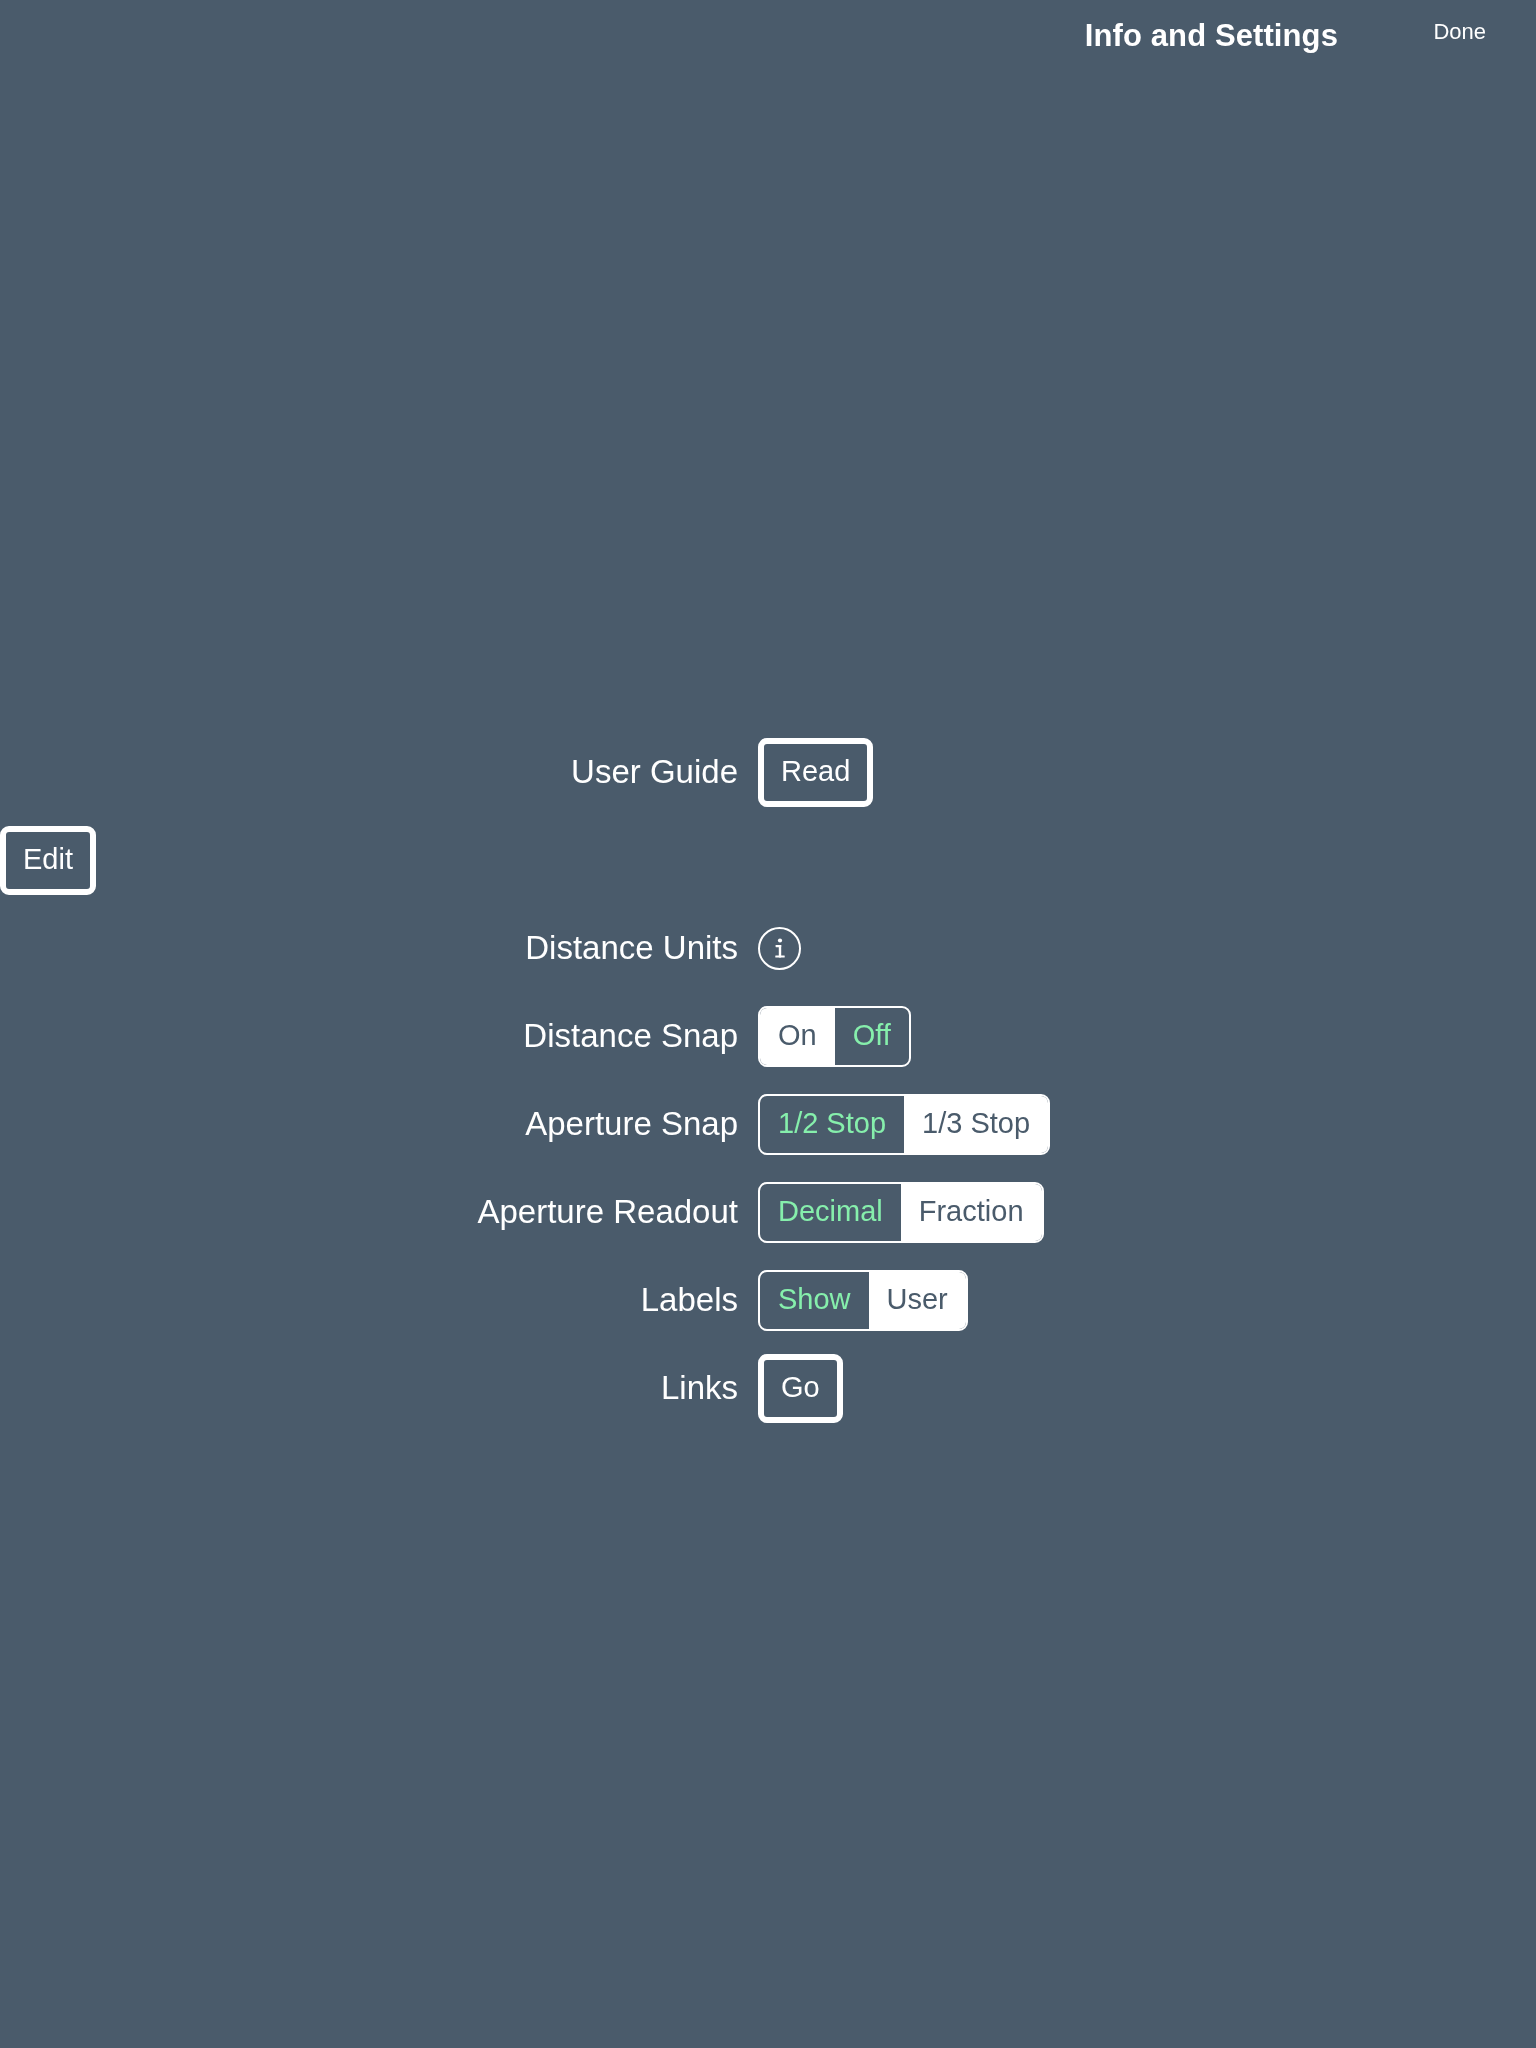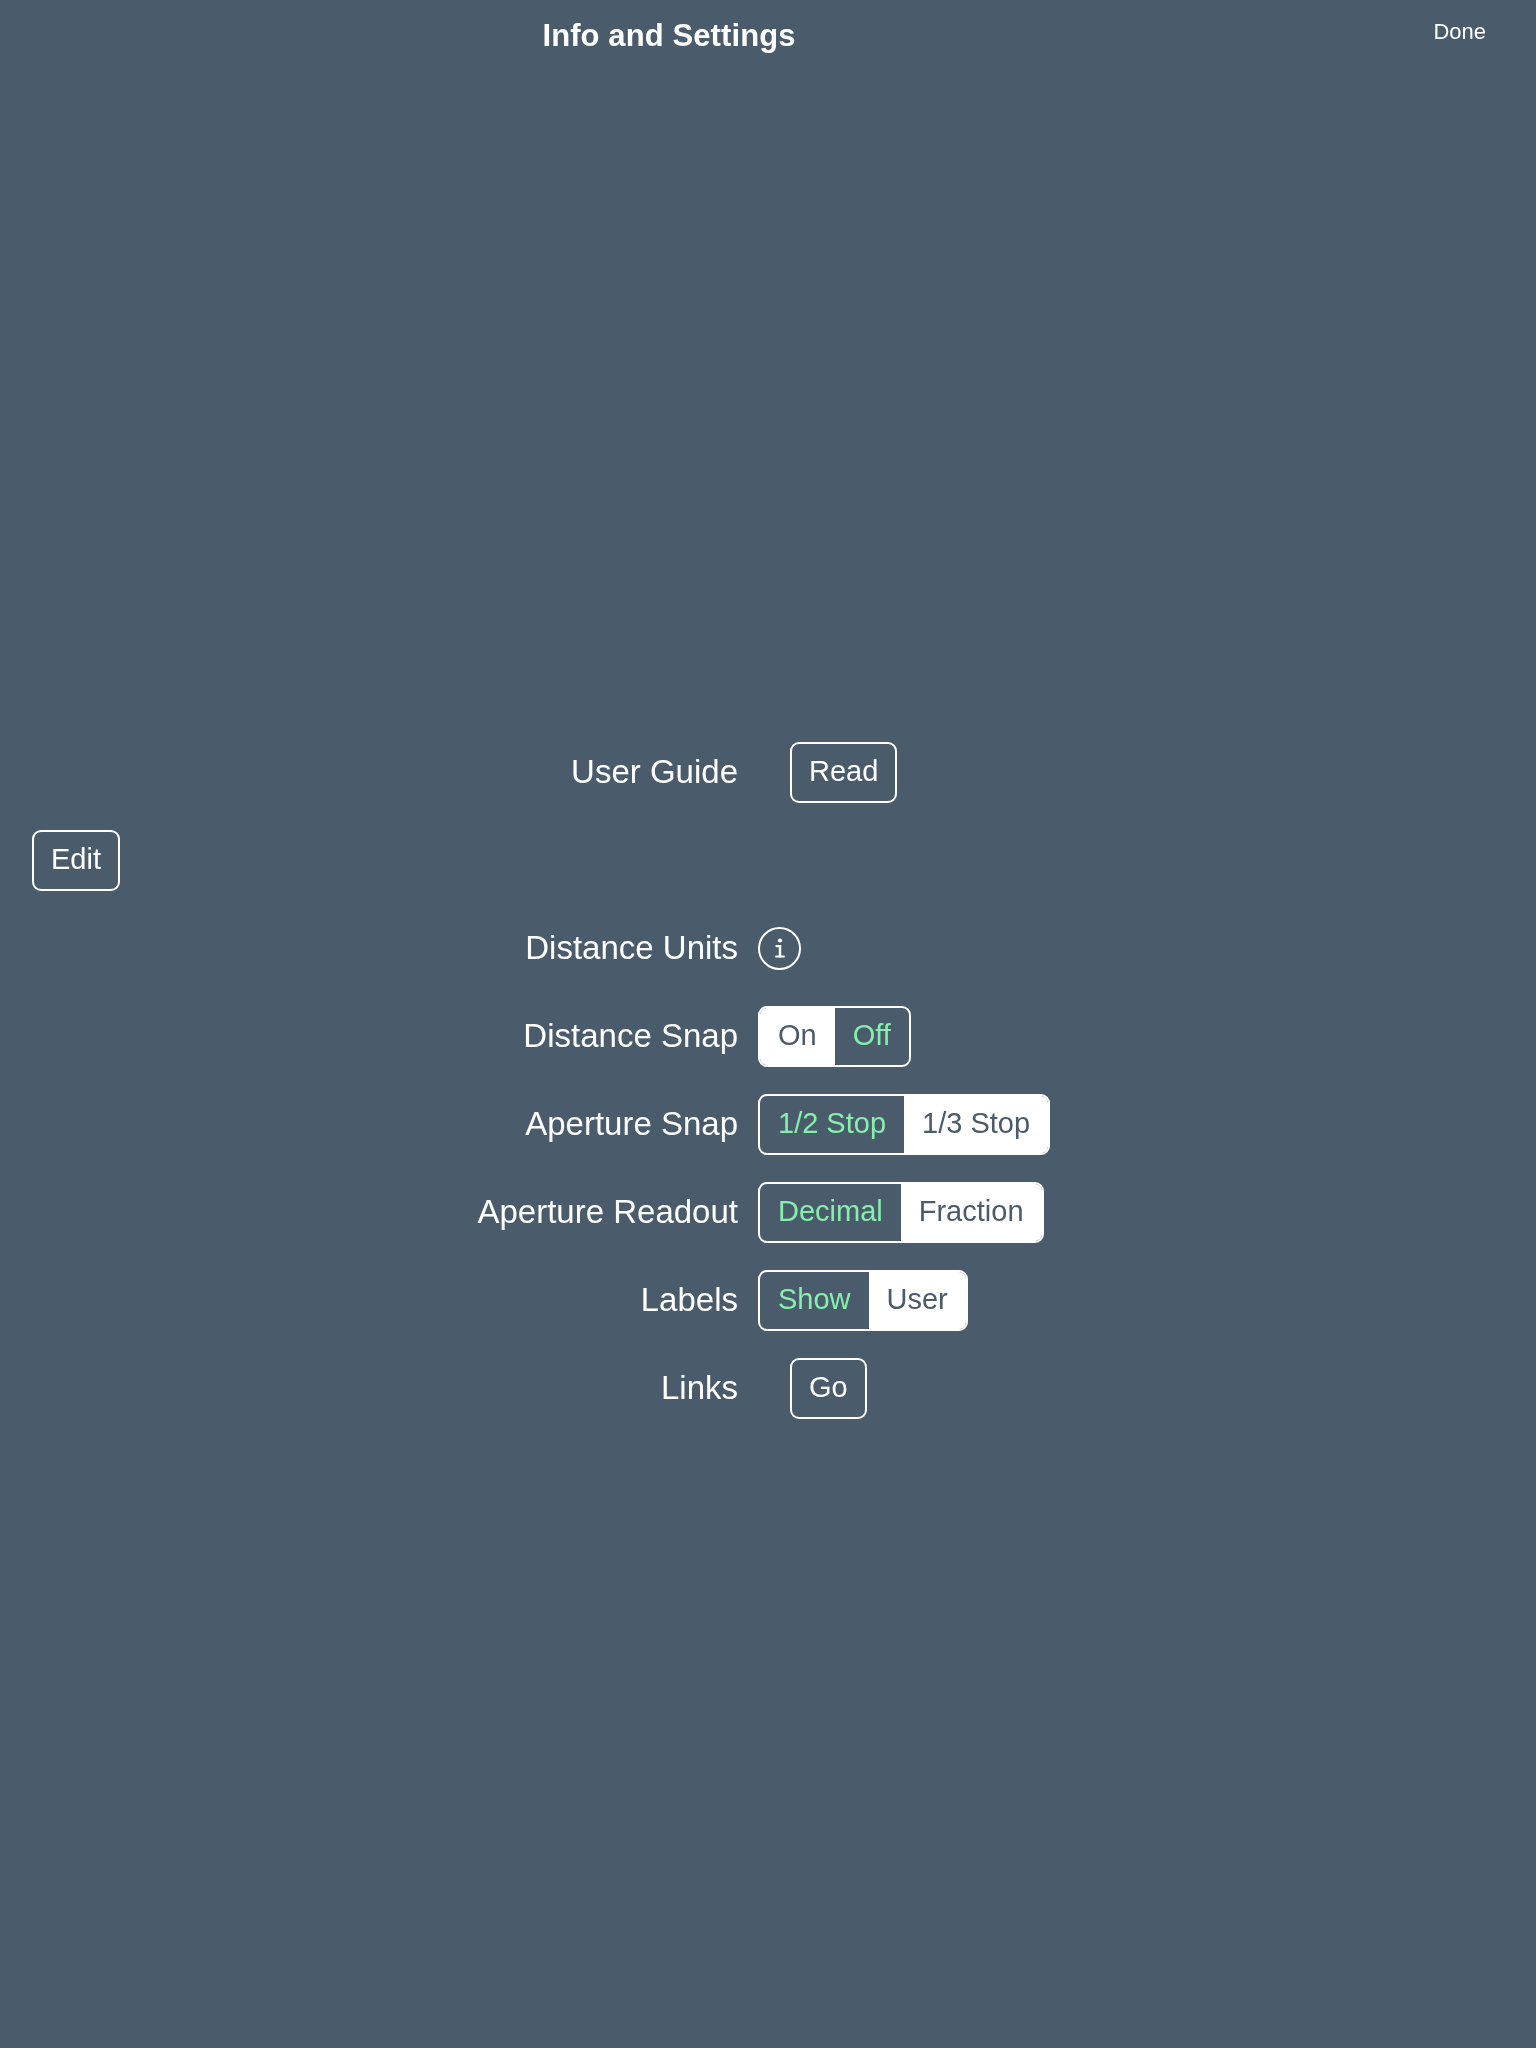--- a/index.html
+++ b/index.html
@@ -22,21 +22,21 @@
     position: absolute;
     top: 0; left: 0;
     width: 1536px;
     height: 92px;
   }
   .header-title {
     position: absolute;
     top: 18px;
     left: 0;
     width: 1338px;
-    text-align: center;
+    text-align: right;
     font-size: 31px;
     font-weight: bold;
     color: #ffffff;
     letter-spacing: 0.1px;
   }
   .header-done {
     position: absolute;
     top: 19px;
     right: 50px;
     font-size: 22px;
@@ -71,32 +71,31 @@
     white-space: nowrap;
   }
 
   .row-control {
     display: flex;
     align-items: center;
   }
 
   
   .btn {
-    border: 2px solid #ffffff;
+    border: 6px solid #ffffff;
     border-radius: 9px;
     background: transparent;
     color: #ffffff;
     font-family: "Liberation Sans", sans-serif;
     font-size: 29px;
     line-height: 1;
     padding: 13px 17px 15px 17px;
     cursor: pointer;
     white-space: nowrap;
     display: inline-block;
-    margin-left: 32px;
   }
 
   
   .info-icon {
     width: 43px;
     height: 43px;
     border: 2px solid #ffffff;
     border-radius: 50%;
     display: flex;
     align-items: center;

